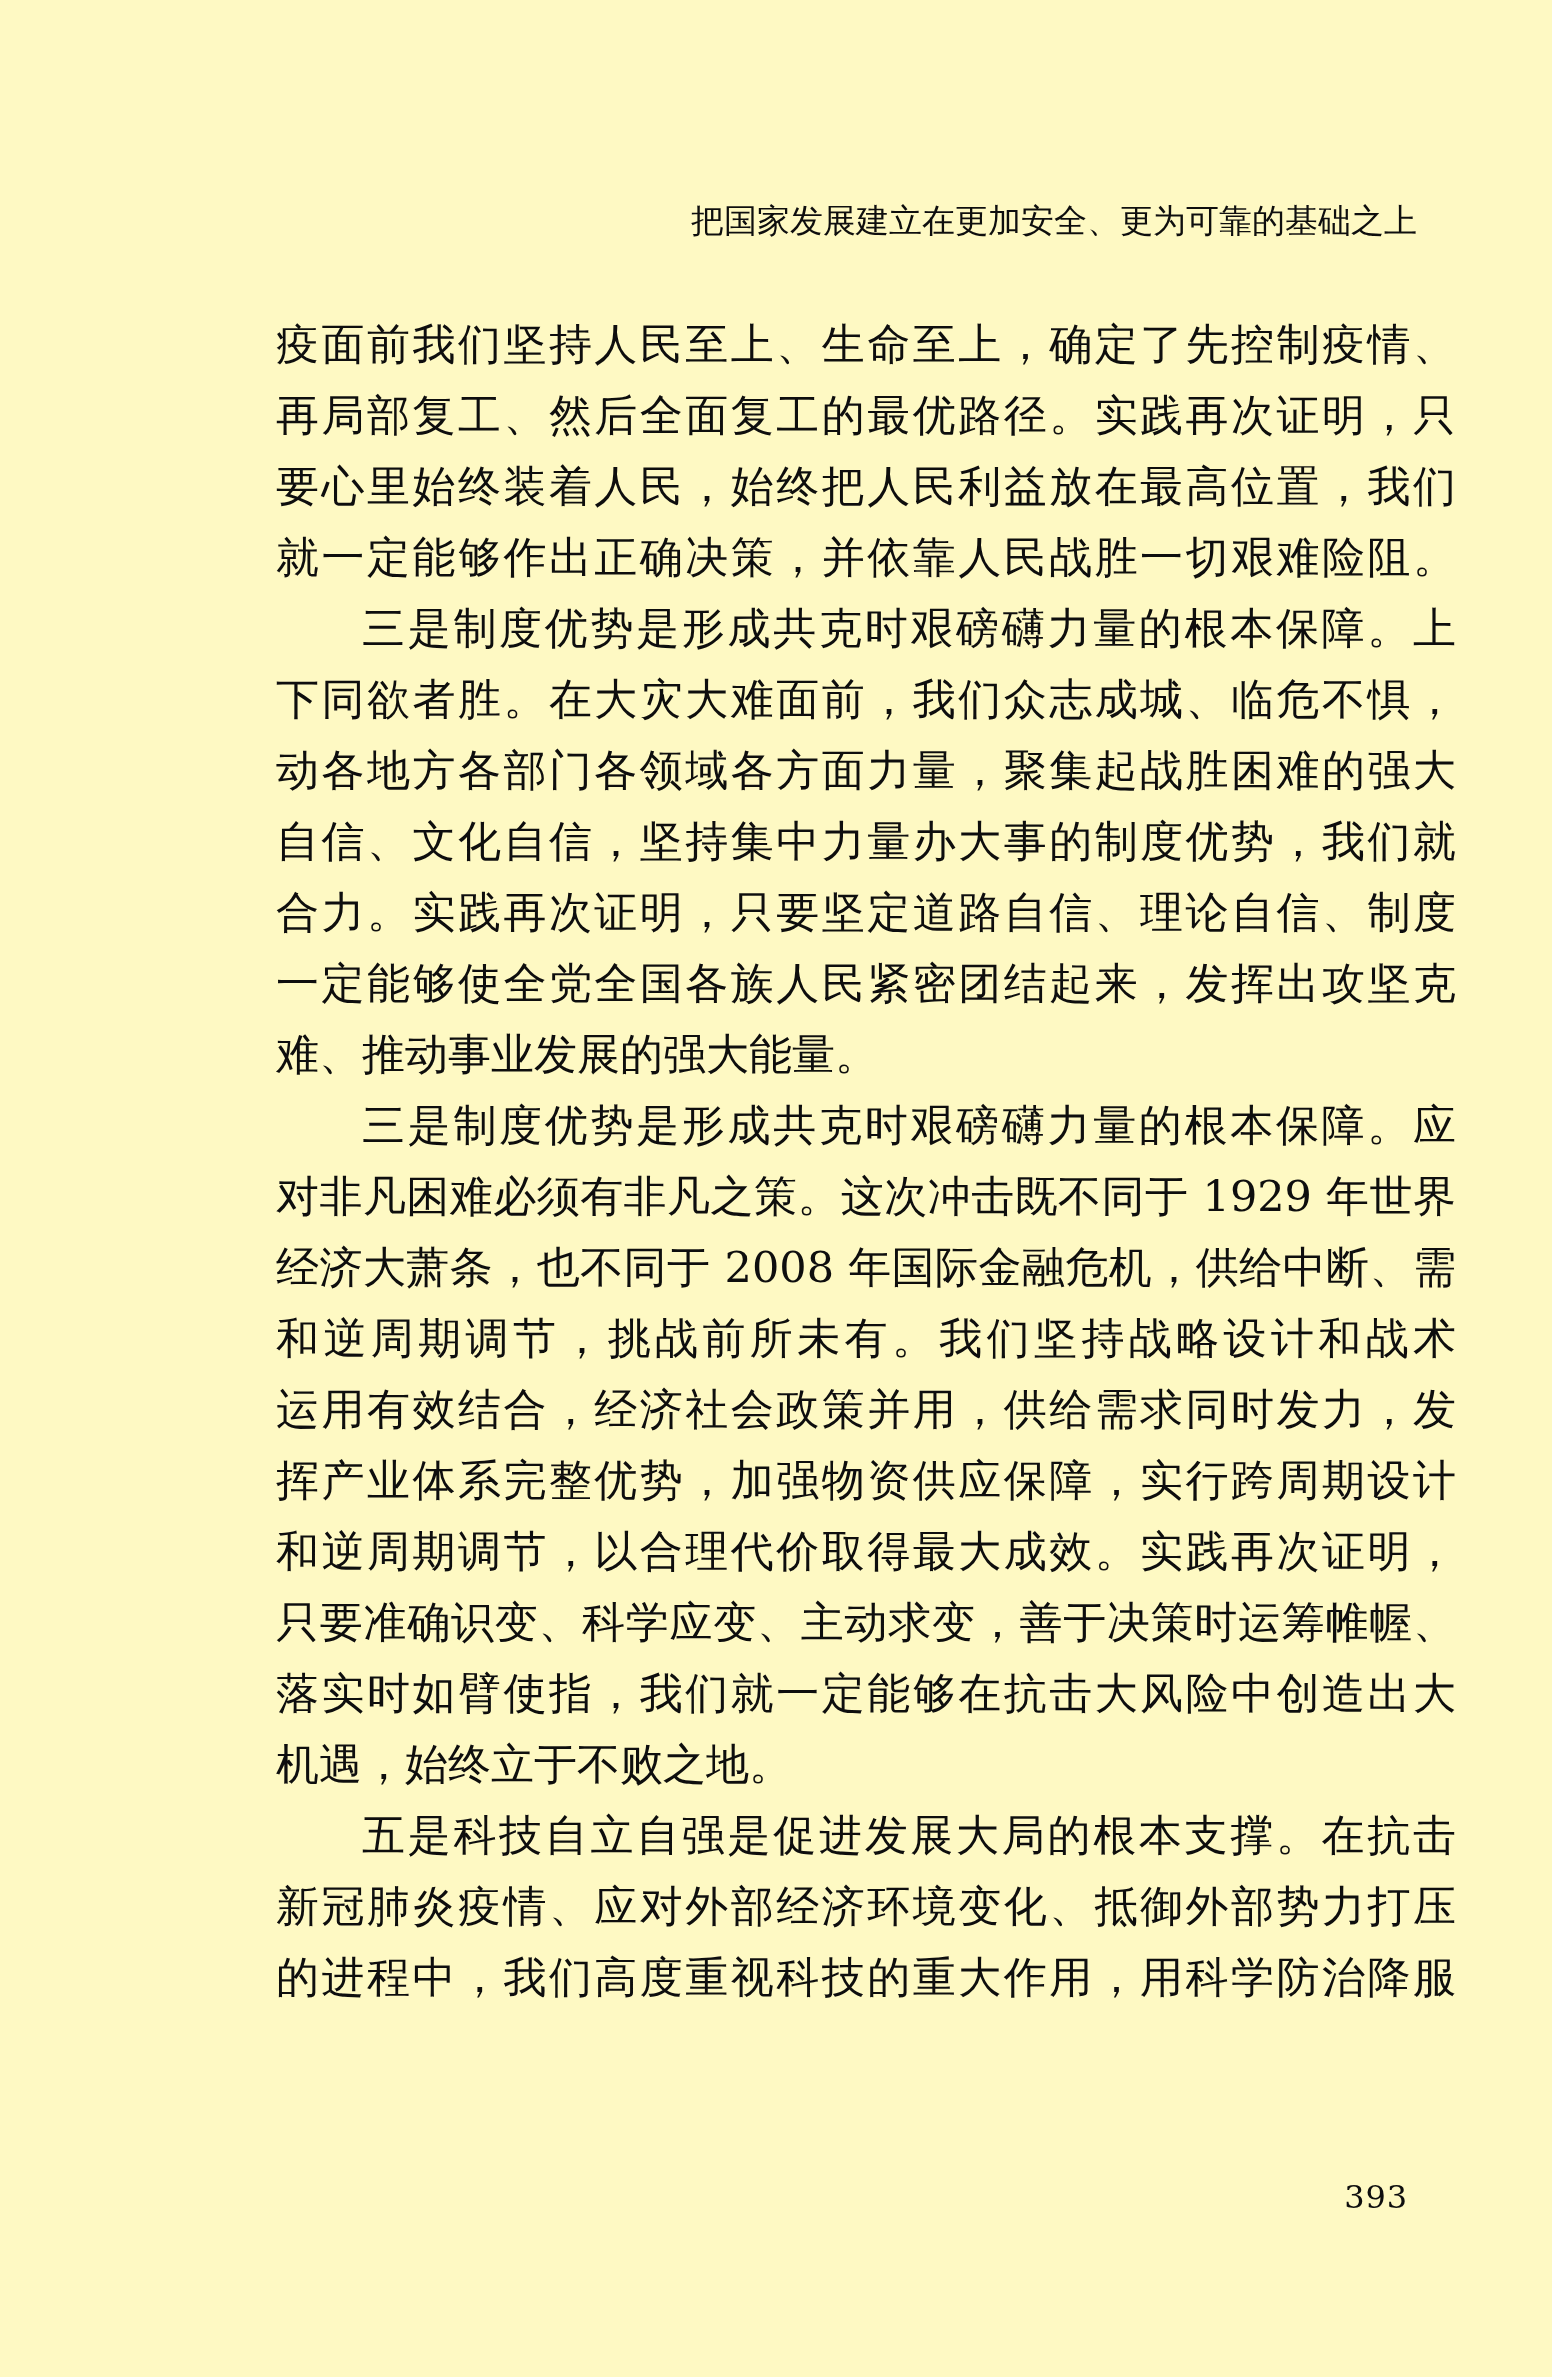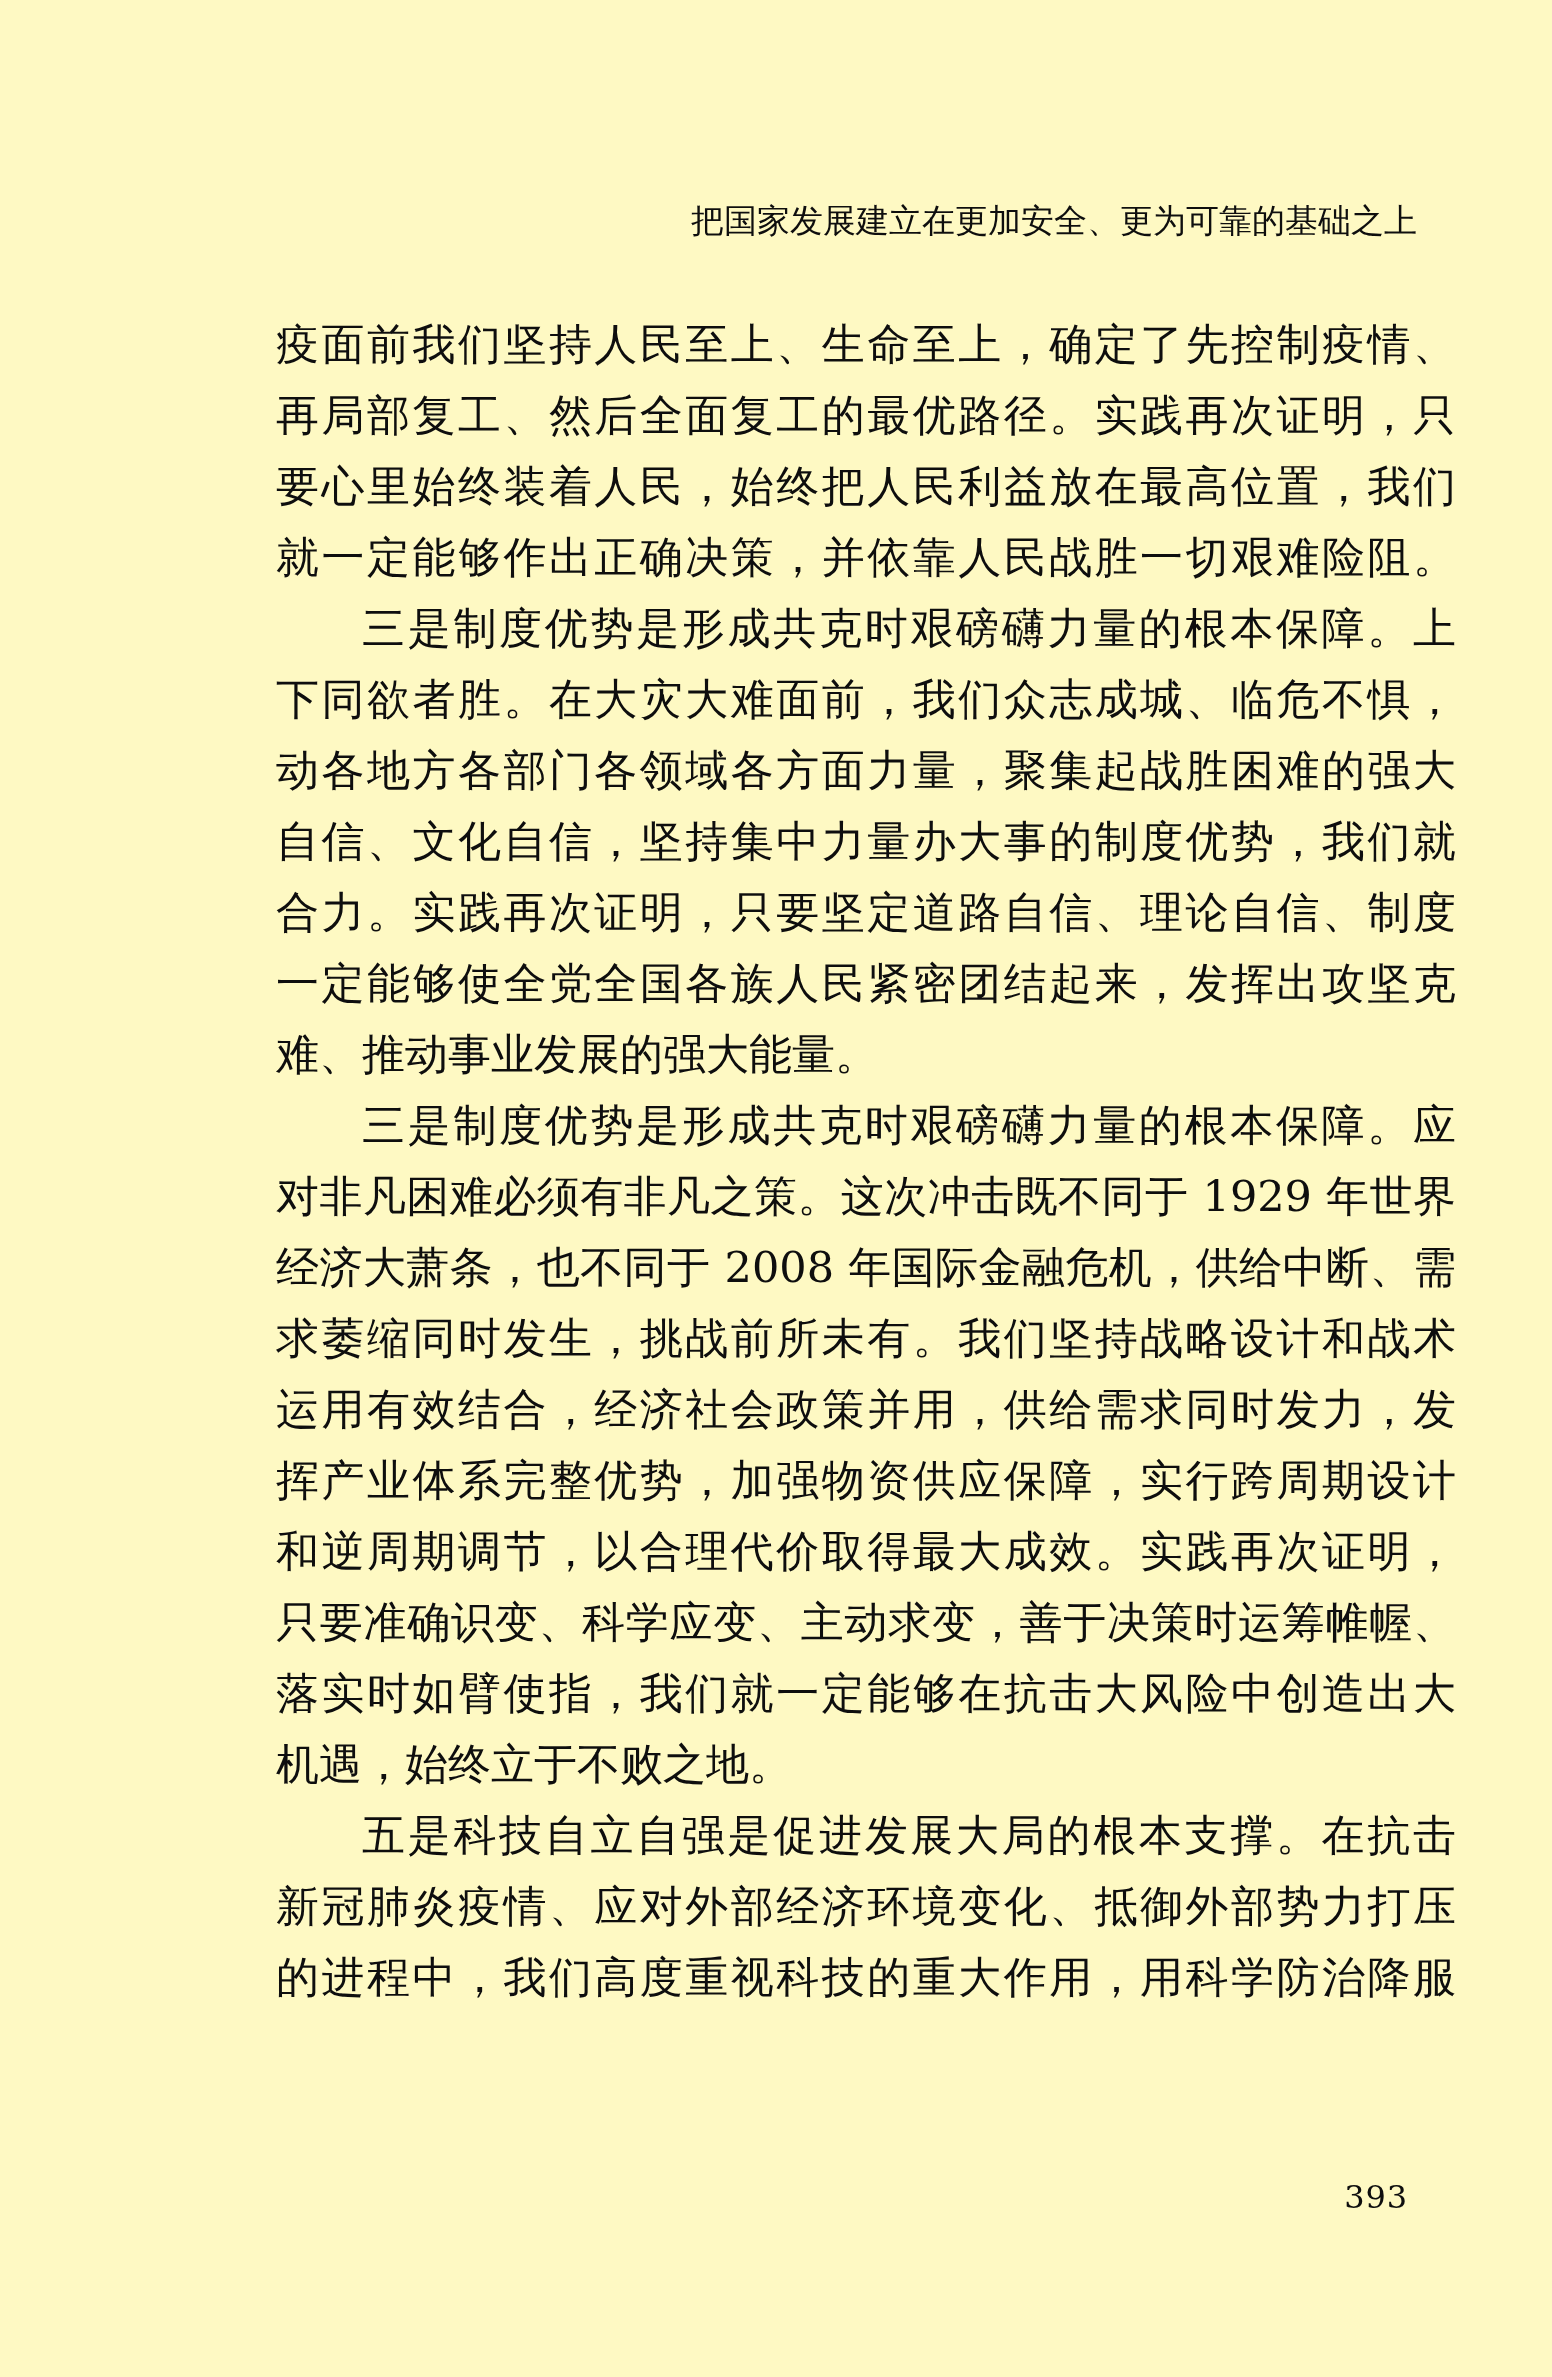--- a/index.html
+++ b/index.html
@@ -75,21 +75,21 @@
     <div class="line indent fill">三是制度优势是形成共克时艰磅礴力量的根本保障。上</div>
     <div class="line fill">下同欲者胜。在大灾大难面前，我们众志成城、临危不惧，</div>
     <div class="line fill">动各地方各部门各领域各方面力量，聚集起战胜困难的强大</div>
     <div class="line fill">自信、文化自信，坚持集中力量办大事的制度优势，我们就</div>
     <div class="line fill">合力。实践再次证明，只要坚定道路自信、理论自信、制度</div>
     <div class="line fill">一定能够使全党全国各族人民紧密团结起来，发挥出攻坚克</div>
     <div class="line">难、推动事业发展的强大能量。</div>
     <div class="line indent fill">三是制度优势是形成共克时艰磅礴力量的根本保障。应</div>
     <div class="line fill">对非凡困难必须有非凡之策。这次冲击既不同于 1929 年世界</div>
     <div class="line fill">经济大萧条，也不同于 2008 年国际金融危机，供给中断、需</div>
-    <div class="line fill">求萎缩同时发生，挑战前所未有。我们坚持战略设计和战术</div>
+    <div class="line fill">和逆周期调节，挑战前所未有。我们坚持战略设计和战术</div>
     <div class="line fill">运用有效结合，经济社会政策并用，供给需求同时发力，发</div>
     <div class="line fill">挥产业体系完整优势，加强物资供应保障，实行跨周期设计</div>
     <div class="line fill">和逆周期调节，以合理代价取得最大成效。实践再次证明，</div>
     <div class="line fill">只要准确识变、科学应变、主动求变，善于决策时运筹帷幄、</div>
     <div class="line fill">落实时如臂使指，我们就一定能够在抗击大风险中创造出大</div>
     <div class="line">机遇，始终立于不败之地。</div>
     <div class="line indent fill">五是科技自立自强是促进发展大局的根本支撑。在抗击</div>
     <div class="line fill">新冠肺炎疫情、应对外部经济环境变化、抵御外部势力打压</div>
     <div class="line fill">的进程中，我们高度重视科技的重大作用，用科学防治降服</div>
   </div>

